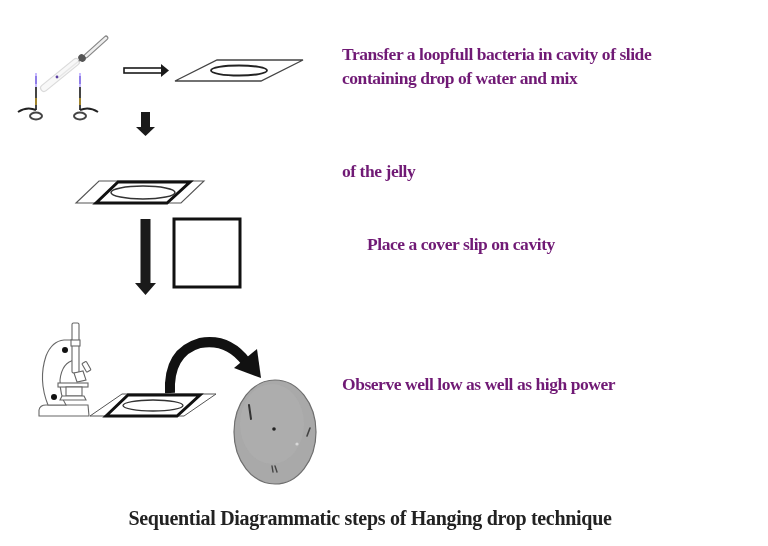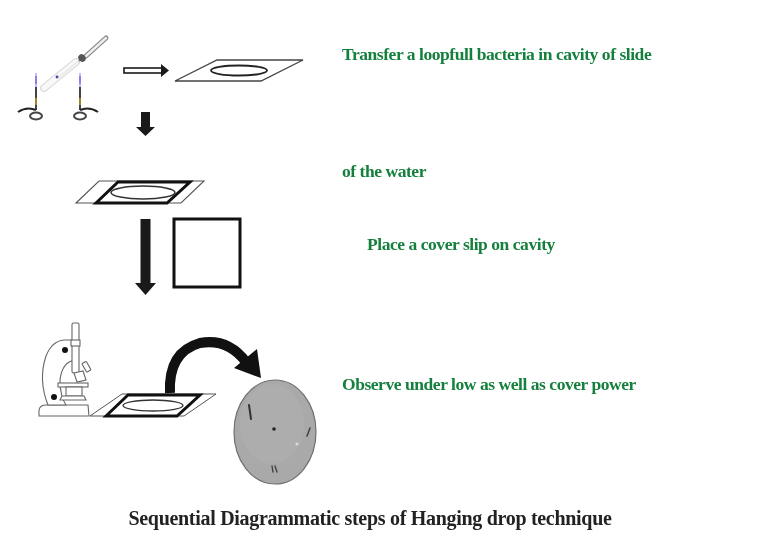--- a/index.html
+++ b/index.html
@@ -1,18 +1,18 @@
 <!DOCTYPE html>
 <html><head>
   <meta charset="utf-8">
   <style>
     html, body { margin: 0; padding: 0; background: #ffffff; }
     body { width: 768px; height: 546px; position: relative; overflow: hidden; font-family: "Liberation Serif", "DejaVu Serif", serif; color: #1a1a1a; }
     .fig { position: absolute; left: 0; top: 0; width: 768px; height: 546px; }
-    .step-text { position: absolute; font-family: "Liberation Serif", serif; font-weight: bold; font-size: 17.5px; line-height: 24px; color: #15803d; letter-spacing: -0.45px; white-space: nowrap; }
+    .step-text { position: absolute; font-family: "Liberation Serif", serif; font-weight: bold; font-size: 17.5px; line-height: 24px; color: #701a75; letter-spacing: -0.45px; white-space: nowrap; }
     .caption { position: absolute; left: 0; width: 740px; top: 507px; text-align: center; font-family: "Liberation Serif", serif; font-weight: bold; font-size: 20px; color: #222; letter-spacing: -0.3px; }
   </style>
 </head>
 <body>
 
 <svg class="fig" viewBox="0 0 768 546" xmlns="http://www.w3.org/2000/svg">
 
   <g>
 
     <path d="M36 73 L36 87" stroke="#c7b9ff" stroke-width="2"></path>
@@ -110,27 +110,28 @@
     <path d="M249 405 L251 419" stroke="#333" stroke-width="2" stroke-linecap="round"></path>
     <circle cx="274" cy="429" r="1.8" fill="#222"></circle>
     <path d="M310 428 L307 436" stroke="#444" stroke-width="1.6" stroke-linecap="round"></path>
     <path d="M272 466 L273 472 M275 466 L277 472" stroke="#444" stroke-width="1.4" stroke-linecap="round"></path>
     <circle cx="297" cy="444" r="1.6" fill="#d8d8d8"></circle>
   </g>
 </svg>
 
 <div class="step-text" style="left:342px; top:42px;">
   <div>Transfer a loopfull bacteria in cavity of slide</div>
+  <div>containing drop of water and mix</div>
 </div>
 
 <div class="step-text" style="left:342px; top:159px;">
-  <div>of the water</div>
+  <div>of the jelly</div>
 </div>
 
 <div class="step-text" style="left:342px; top:232px;margin-left:25px;">
   <div>Place a cover slip on cavity</div>
 </div>
 
 <div class="step-text" style="left:342px; top:372px;">
-  <div>Observe under low as well as cover power</div>
+  <div>Observe well low as well as high power</div>
 </div>
 
 <div class="caption">Sequential Diagrammatic steps of Hanging drop technique</div>
 
 </body></html>

